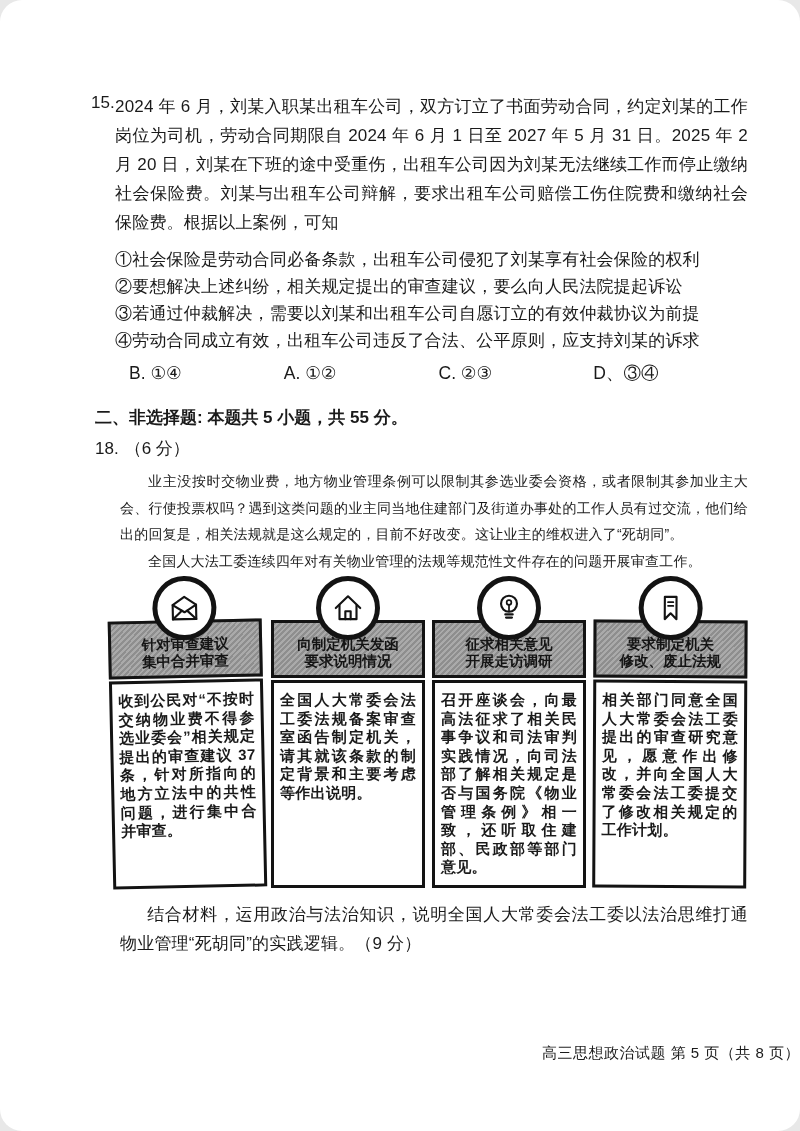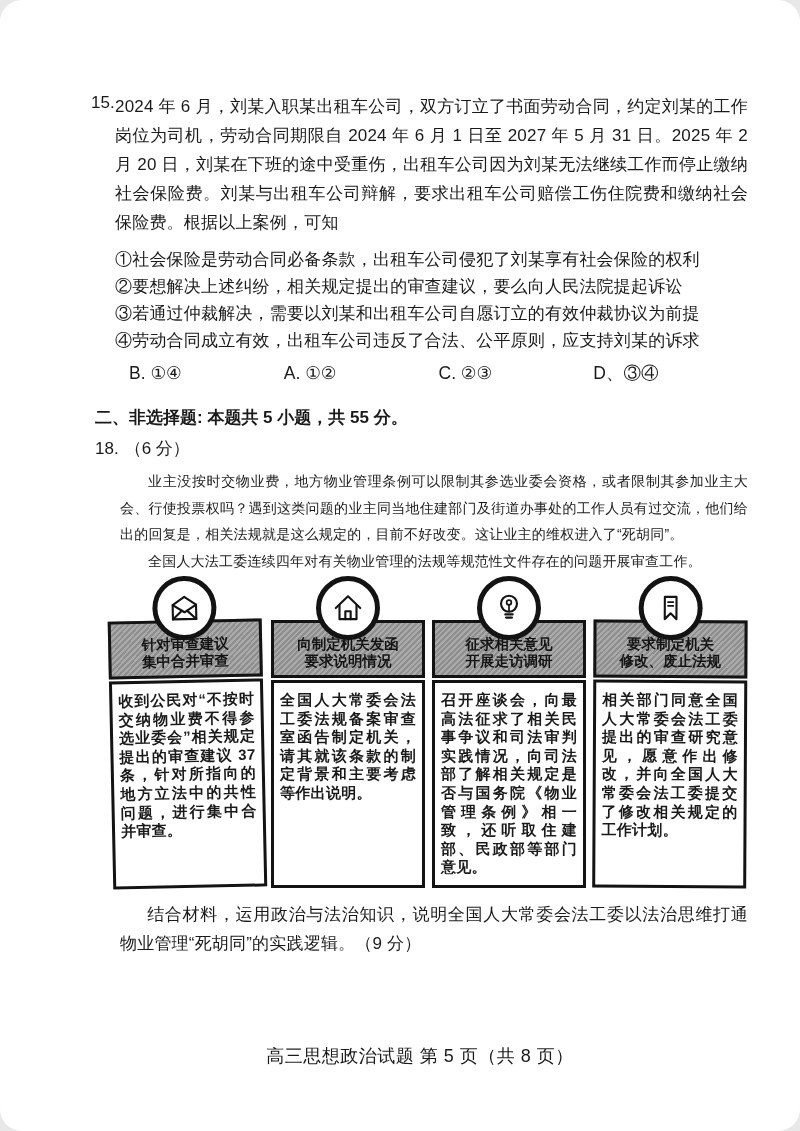--- a/index.html
+++ b/index.html
@@ -155,22 +155,22 @@
     line-height: 29px;
     text-align: justify;
     text-indent: 1.6em;
     letter-spacing: 0.2px;
   }
   .footer {
     position: absolute;
     top: 1044px;
     left: 40px;
     right: 0;
-    text-align: center;
-    font-size: 18px;
+    text-align: right;
+    font-size: 15px;
     letter-spacing: 0.5px;
   }
 </style>
 </head>
 <body>
 
 <div class="page">
   <div class="content">
 
     <div class="q15">

